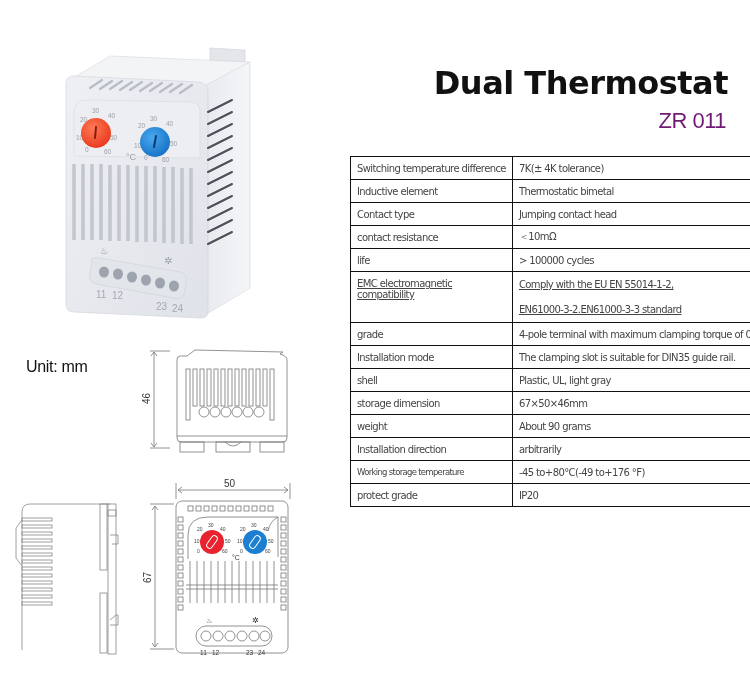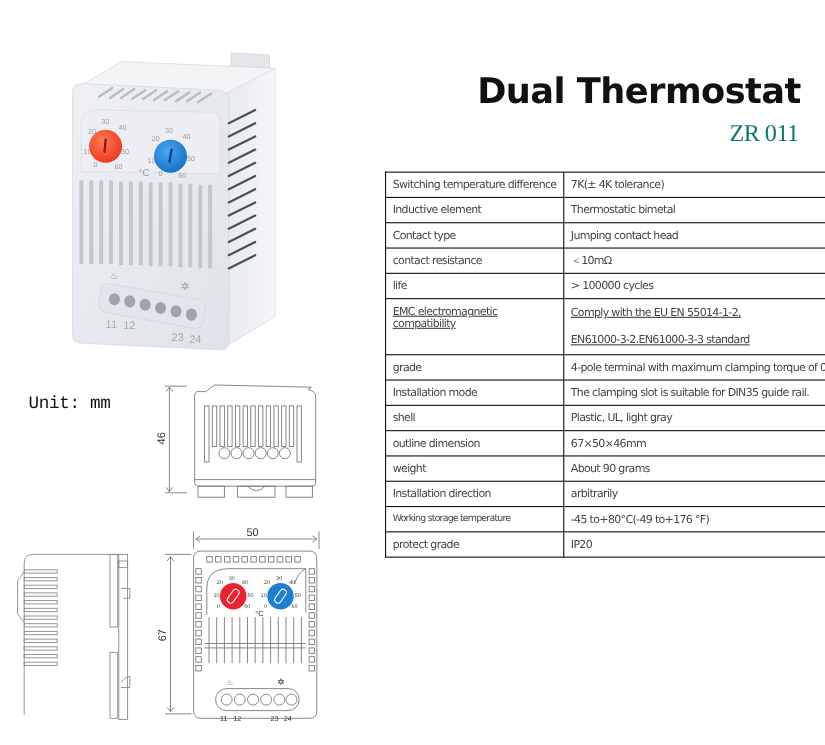--- a/index.html
+++ b/index.html
@@ -1,33 +1,33 @@
 <!DOCTYPE html>
 <html><head>
 <meta charset="utf-8">
 <style>
   html, body { margin:0; padding:0; background:#ffffff; }
   body { width:750px; height:677px; position:relative; overflow:hidden; font-family:"Liberation Sans", sans-serif; color:#222; }
   .abs { position:absolute; }
 
   
   .title { position:absolute; right:22px; top:64px; font-size:32px; color:#111; letter-spacing:-0.5px; font-family:"DejaVu Sans", sans-serif; font-weight:bold; }
-  .model { position:absolute; right:24px; top:108px; font-size:22px; color:#0f766e; font-family:Liberation Serif, serif; letter-spacing:-0.5px; }
+  .model { position:absolute; right:24px; top:108px; font-size:22px; color:#701a75; font-family:Liberation Sans, sans-serif; letter-spacing:-0.5px; }
 
   
   .spec { position:absolute; left:350px; top:156px; width:373px; border-collapse:collapse; font-size:10px; color:#444; font-family:"DejaVu Sans", sans-serif; letter-spacing:-0.6px; }
   .spec td { border:1.3px solid #111; padding:0 6px; vertical-align:middle; height:22px; white-space:nowrap; overflow:visible;margin-top:15px; }
   .spec td.k { width:109px; }
   .spec tr.tall td { height:44px;text-decoration:underline; }
   .spec td .l2 { display:block; margin-top:14px; }
   .spec td.small { font-size:8.5px; letter-spacing:-0.7px; }
   .spec td.k.wrap { white-space:normal; line-height:11px; vertical-align:top; padding-top:6px; }
 
   
-  .unit { position:absolute; left:26px; top:358px; font-size:16px; color:#111; font-family:Liberation Mono, monospace; letter-spacing:-0.3px; }
+  .unit { position:absolute; left:26px; top:358px; font-size:16px; color:#111; font-family:Liberation Sans, sans-serif; letter-spacing:-0.3px; }
 
   
   .photo { position:absolute; left:60px; top:40px; width:200px; height:280px; }
 </style>
 </head>
 <body>
 
 <div class="title">Dual Thermostat</div>
 <div class="model">ZR 011</div>
 
@@ -377,21 +377,21 @@
     </tr>
     <tr>
       <td class="k">Installation mode</td>
       <td>The clamping slot is suitable for DIN35 guide rail.</td>
     </tr>
     <tr>
       <td class="k">shell</td>
       <td>Plastic, UL, light gray</td>
     </tr>
     <tr>
-      <td class="k">outline dimension</td>
+      <td class="k">storage dimension</td>
       <td>67×50×46mm</td>
     </tr>
     <tr>
       <td class="k">weight</td>
       <td>About 90 grams</td>
     </tr>
     <tr>
       <td class="k">Installation direction</td>
       <td>arbitrarily</td>
     </tr>

